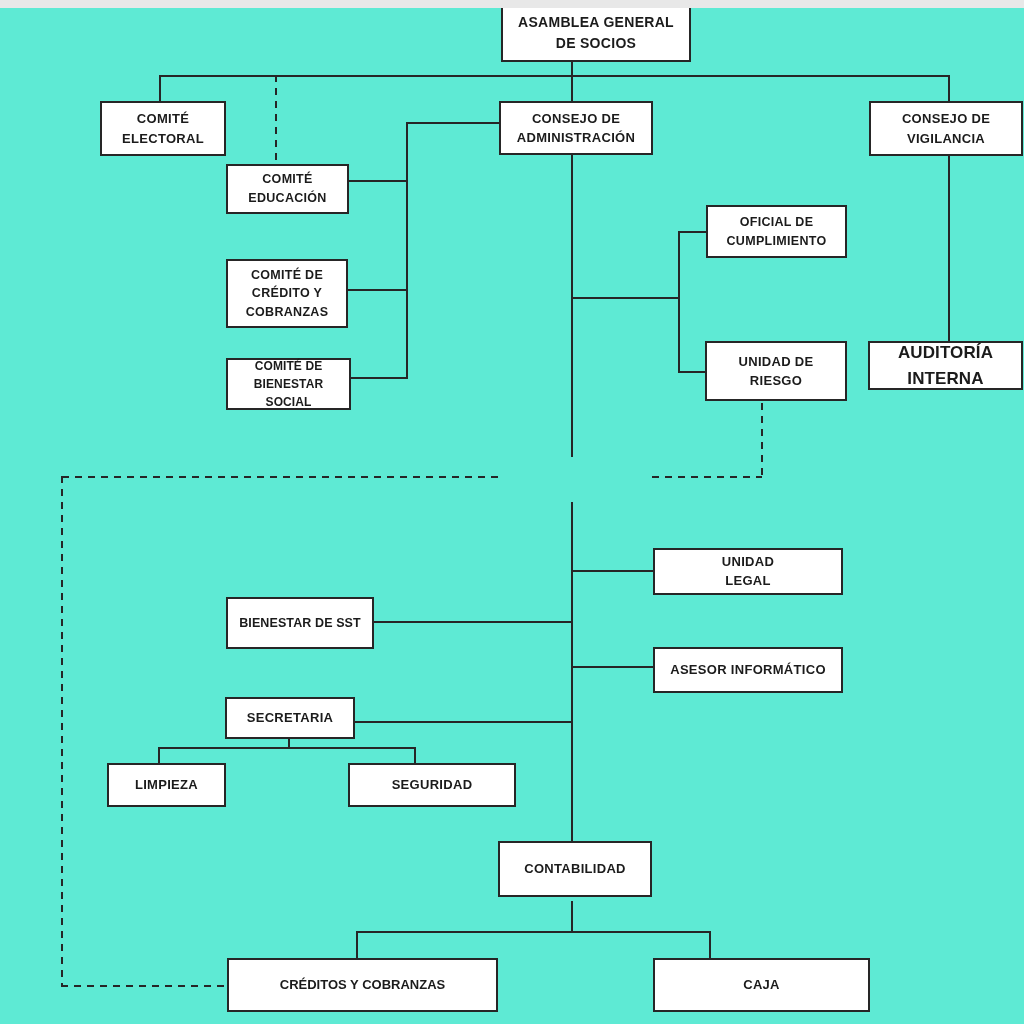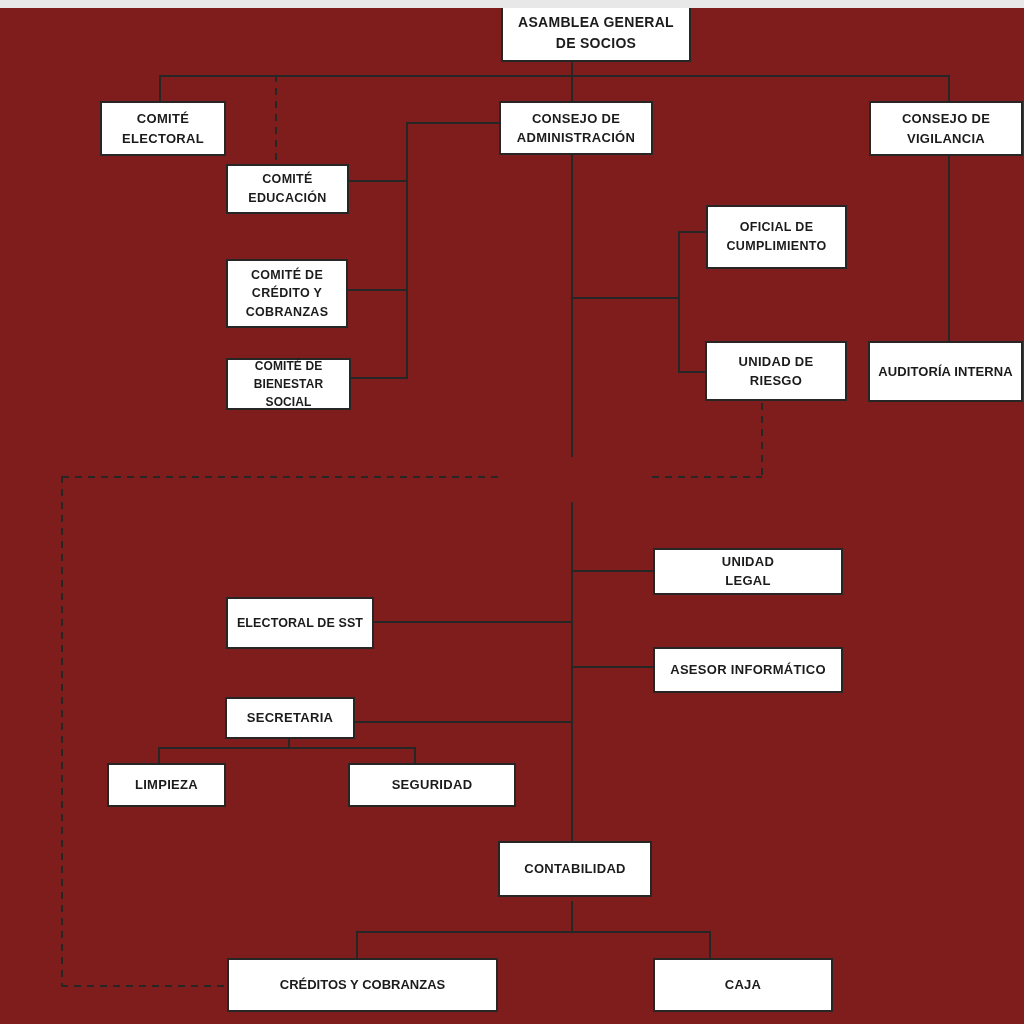--- a/index.html
+++ b/index.html
@@ -1,20 +1,20 @@
 <!DOCTYPE html>
 <html><head>
 <meta charset="utf-8">
 <style>
   html, body { margin: 0; padding: 0; background: #ffffff; }
   #canvas {
     position: relative;
     width: 1024px;
     height: 1024px;
-    background: #7f1d1d;
+    background: #5eead4;
     font-family: "Liberation Sans", sans-serif;
     overflow: hidden;
   }
   .node {
     position: absolute;
     box-sizing: border-box;
     background: #ffffff;
     border: 2px solid #262626;
     display: flex;
     align-items: center;
@@ -93,49 +93,49 @@
 
   <div class="node" style="left:226px;top:164px;width:123px;height:50px;font-size:12.5px">COMITÉ
 EDUCACIÓN</div>
 
   <div class="node" style="left:499px;top:101px;width:154px;height:54px">CONSEJO DE
 ADMINISTRACIÓN</div>
 
   <div class="node" style="left:869px;top:101px;width:154px;height:55px">CONSEJO DE
 VIGILANCIA</div>
 
-  <div class="node" style="left:706px;top:205px;width:141px;height:64px;font-size:12.5px">OFICIAL DE
+  <div class="node" style="left:706px;top:205px;width:141px;height:53px;font-size:12.5px">OFICIAL DE
 CUMPLIMIENTO</div>
 
   <div class="node" style="left:226px;top:259px;width:122px;height:69px;font-size:12.5px;line-height:1.45">COMITÉ DE
 CRÉDITO Y
 COBRANZAS</div>
 
   <div class="node" style="left:226px;top:358px;width:125px;height:52px;font-size:12px;letter-spacing:0.1px">COMITÉ DE
 BIENESTAR SOCIAL</div>
 
   <div class="node" style="left:705px;top:341px;width:142px;height:60px">UNIDAD DE
 RIESGO</div>
 
-  <div class="node" style="left:868px;top:341px;width:155px;height:61px;font-size:13px;letter-spacing:0.1px">AUDITORÍA INTERNA</div>
+  <div class="node" style="left:868px;top:341px;width:155px;height:49px;font-size:17px;letter-spacing:0.1px">AUDITORÍA INTERNA</div>
 
 
   <div class="node" style="left:653px;top:548px;width:190px;height:47px;line-height:1.4">UNIDAD
 LEGAL</div>
 
-  <div class="node" style="left:226px;top:597px;width:148px;height:52px;font-size:12.5px;letter-spacing:0.1px">ELECTORAL DE SST</div>
+  <div class="node" style="left:226px;top:597px;width:148px;height:52px;font-size:12.5px;letter-spacing:0.1px">BIENESTAR DE SST</div>
 
   <div class="node" style="left:653px;top:647px;width:190px;height:46px">ASESOR INFORMÁTICO</div>
 
   <div class="node" style="left:225px;top:697px;width:130px;height:42px">SECRETARIA</div>
 
   <div class="node" style="left:107px;top:763px;width:119px;height:44px">LIMPIEZA</div>
 
   <div class="node" style="left:348px;top:763px;width:168px;height:44px">SEGURIDAD</div>
 
   <div class="node" style="left:498px;top:841px;width:154px;height:56px">CONTABILIDAD</div>
 
   <div class="node" style="left:227px;top:958px;width:271px;height:54px;letter-spacing:0px">CRÉDITOS Y COBRANZAS</div>
 
-  <div class="node" style="left:653px;top:958px;width:180px;height:54px">CAJA</div>
+  <div class="node" style="left:653px;top:958px;width:217px;height:54px">CAJA</div>
 
   <div class="footer-strip"></div>
 </div>
 
 </body></html>

